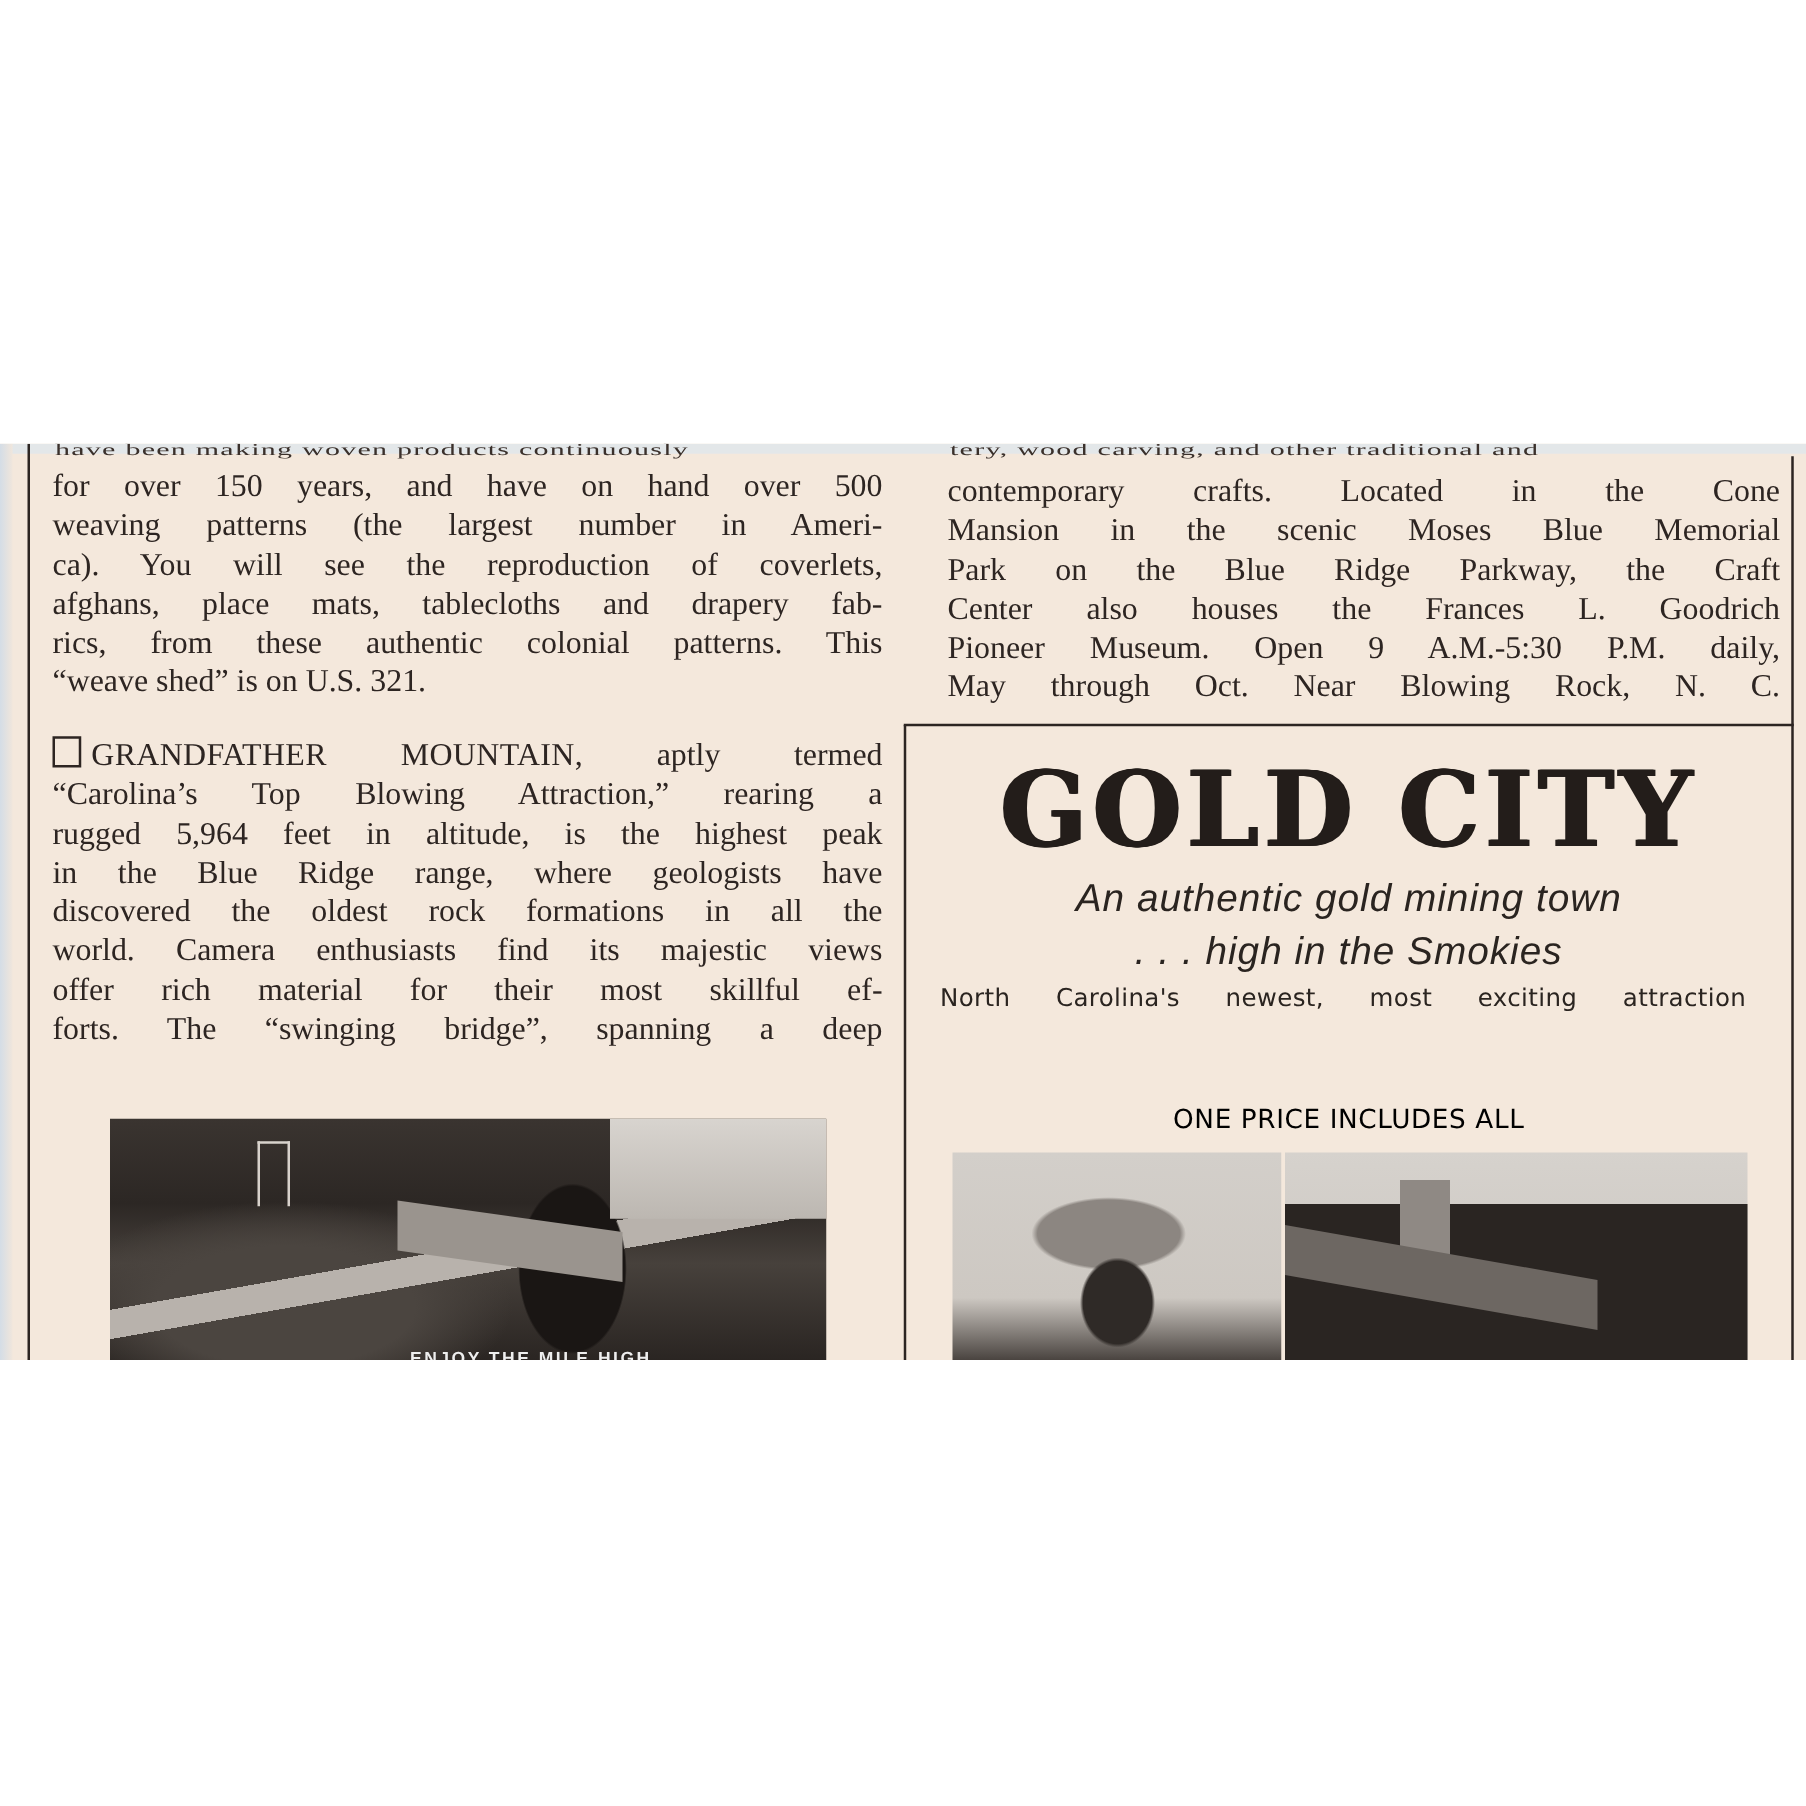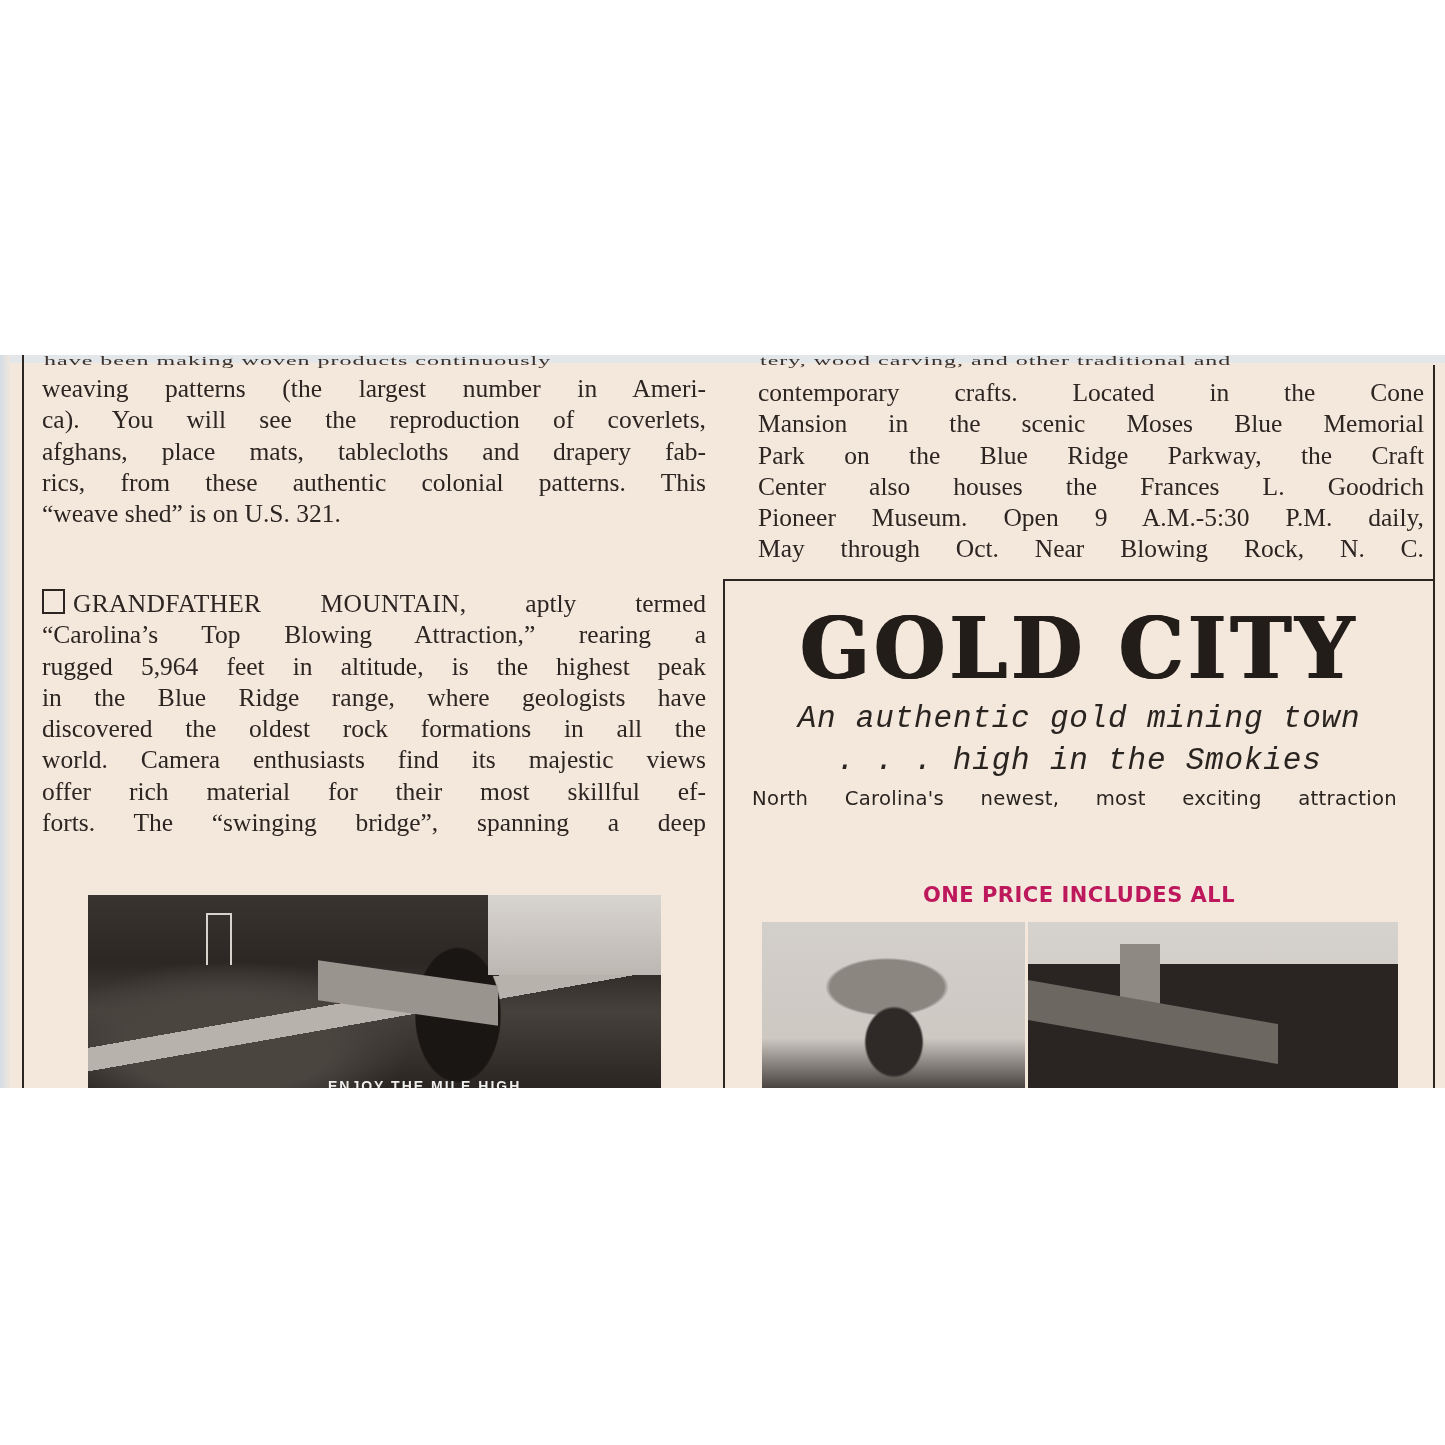--- a/index.html
+++ b/index.html
@@ -45,30 +45,30 @@
   .photo-bridge .deck { position:absolute; left:230px; top:78px; width:180px; height:40px;
      background:#9a948e; transform:skewY(8deg); }
   .photo-bridge .caption { position:absolute; left:240px; top:183px; font-family:"Liberation Sans",sans-serif;
      font-weight:bold; font-size:14px; color:#eee; letter-spacing:2px; }
 
   .gold-title { position:absolute; left:725px; top:248px; width:708px; text-align:center;
      font-family:"DejaVu Serif", serif; font-weight:bold; font-size:82px; line-height:90px;
      letter-spacing:4px; color:#231d1a; transform:scaleY(1.02);
      text-shadow: 1px 0 0 #231d1a, -1px 0 0 #231d1a; }
   .gold-sub { position:absolute; left:725px; width:708px; text-align:center;
-     font-family:Liberation Mono, monospace; font-style:italic; font-size:31px; line-height:36px;
+     font-family:Liberation Sans, sans-serif; font-style:italic; font-size:31px; line-height:36px;
      color:#2a2420; letter-spacing:.8px; }
   .gold-sub1 { top:346px; }
   .gold-sub2 { top:388px; }
   .gold-body { position:absolute; left:752px; top:432px; width:645px;
      font-family:"DejaVu Sans", sans-serif; font-size:19.6px; line-height:24px; color:#2a2420; }
   .gold-body .line { display:block; white-space:nowrap; text-align:justify; text-align-last:justify; letter-spacing:.3px; }
   .gold-body .last { text-align-last:left; }
   .gold-price { position:absolute; left:725px; top:528px; width:708px; text-align:center;
-     font-family:"DejaVu Sans", sans-serif; font-weight:bold; font-size:21px; letter-spacing:.5px; color:#be185d; }
+     font-family:"DejaVu Sans", sans-serif; font-weight:normal; font-size:21px; letter-spacing:.5px; color:#000000; }
   .photo-man { left:762px; top:567px; width:263px; height:166px;
      background:
        radial-gradient(ellipse 50px 60px at 132px 120px, #2f2a27 55%, transparent 60%),
        radial-gradient(ellipse 95px 45px at 125px 65px, #8c8681 60%, transparent 65%),
        linear-gradient(180deg,#d3cfca 0%, #cdc8c2 70%, #4a4440 100%); }
   .photo-town { left:1028px; top:567px; width:370px; height:166px;
      background:
        linear-gradient(180deg, transparent 0 25%, #2a2522 25% 100%),
        linear-gradient(180deg,#d6d2cd,#c8c3bd); }
   .photo-town .sign { position:absolute; left:92px; top:22px; width:40px; height:60px; background:#8f8984; }
@@ -81,20 +81,21 @@
 <div class="clip">
   <div class="rule-left"></div>
   <div class="rule-right"></div>
   <div class="col-rule"></div>
   <div class="ad-top"></div>
 
   <div class="cut-line" style="left:44px;">have been making woven products continuously</div>
   <div class="cut-line" style="left:760px;">tery, wood carving, and other traditional and</div>
 
   <div class="textcol left1">
+    <span class="line">for over 150 years, and have on hand over 500</span>
     <span class="line">weaving patterns (the largest number in Ameri-</span>
     <span class="line">ca). You will see the reproduction of coverlets,</span>
     <span class="line">afghans, place mats, tablecloths and drapery fab-</span>
     <span class="line">rics, from these authentic colonial patterns. This</span>
     <span class="line" style="text-align-last:left;">“weave shed” is on U.S. 321.</span>
   </div>
 
   <div class="textcol right1">
     <span class="line">contemporary crafts. Located in the Cone</span>
     <span class="line">Mansion in the scenic Moses Blue Memorial</span>

